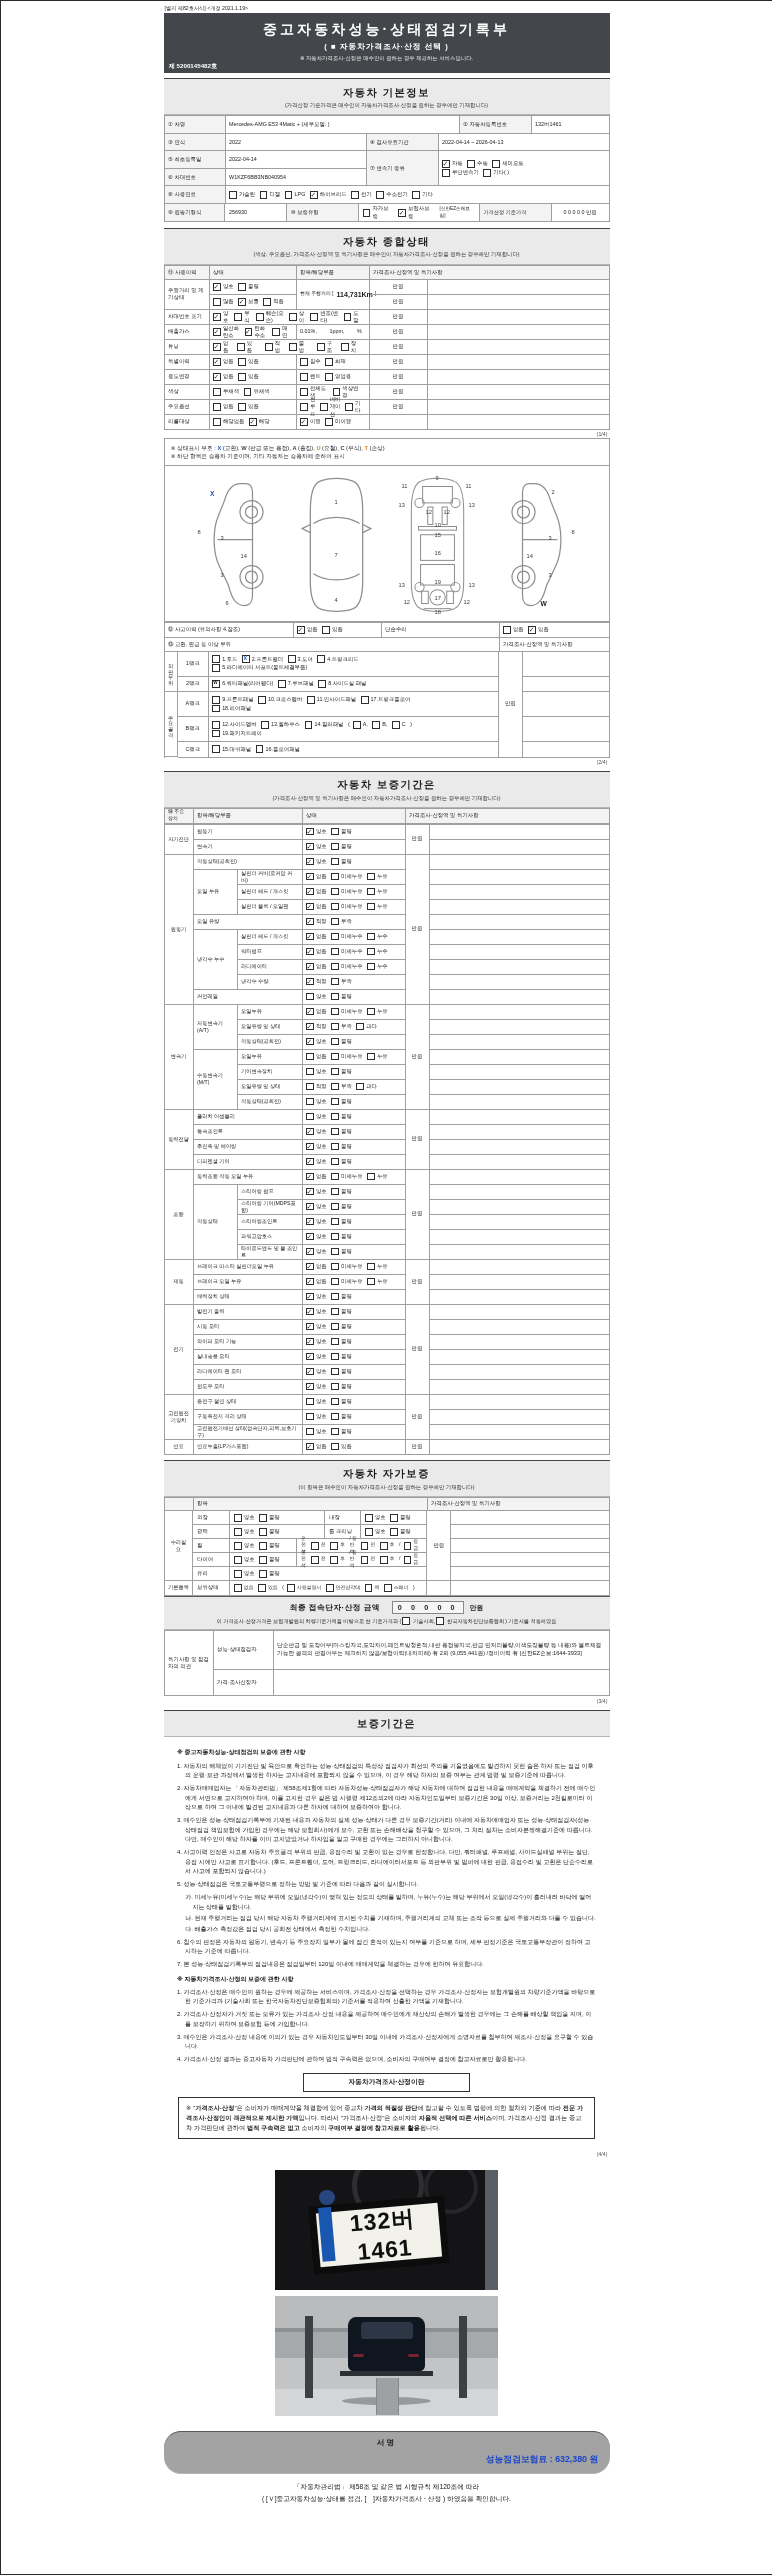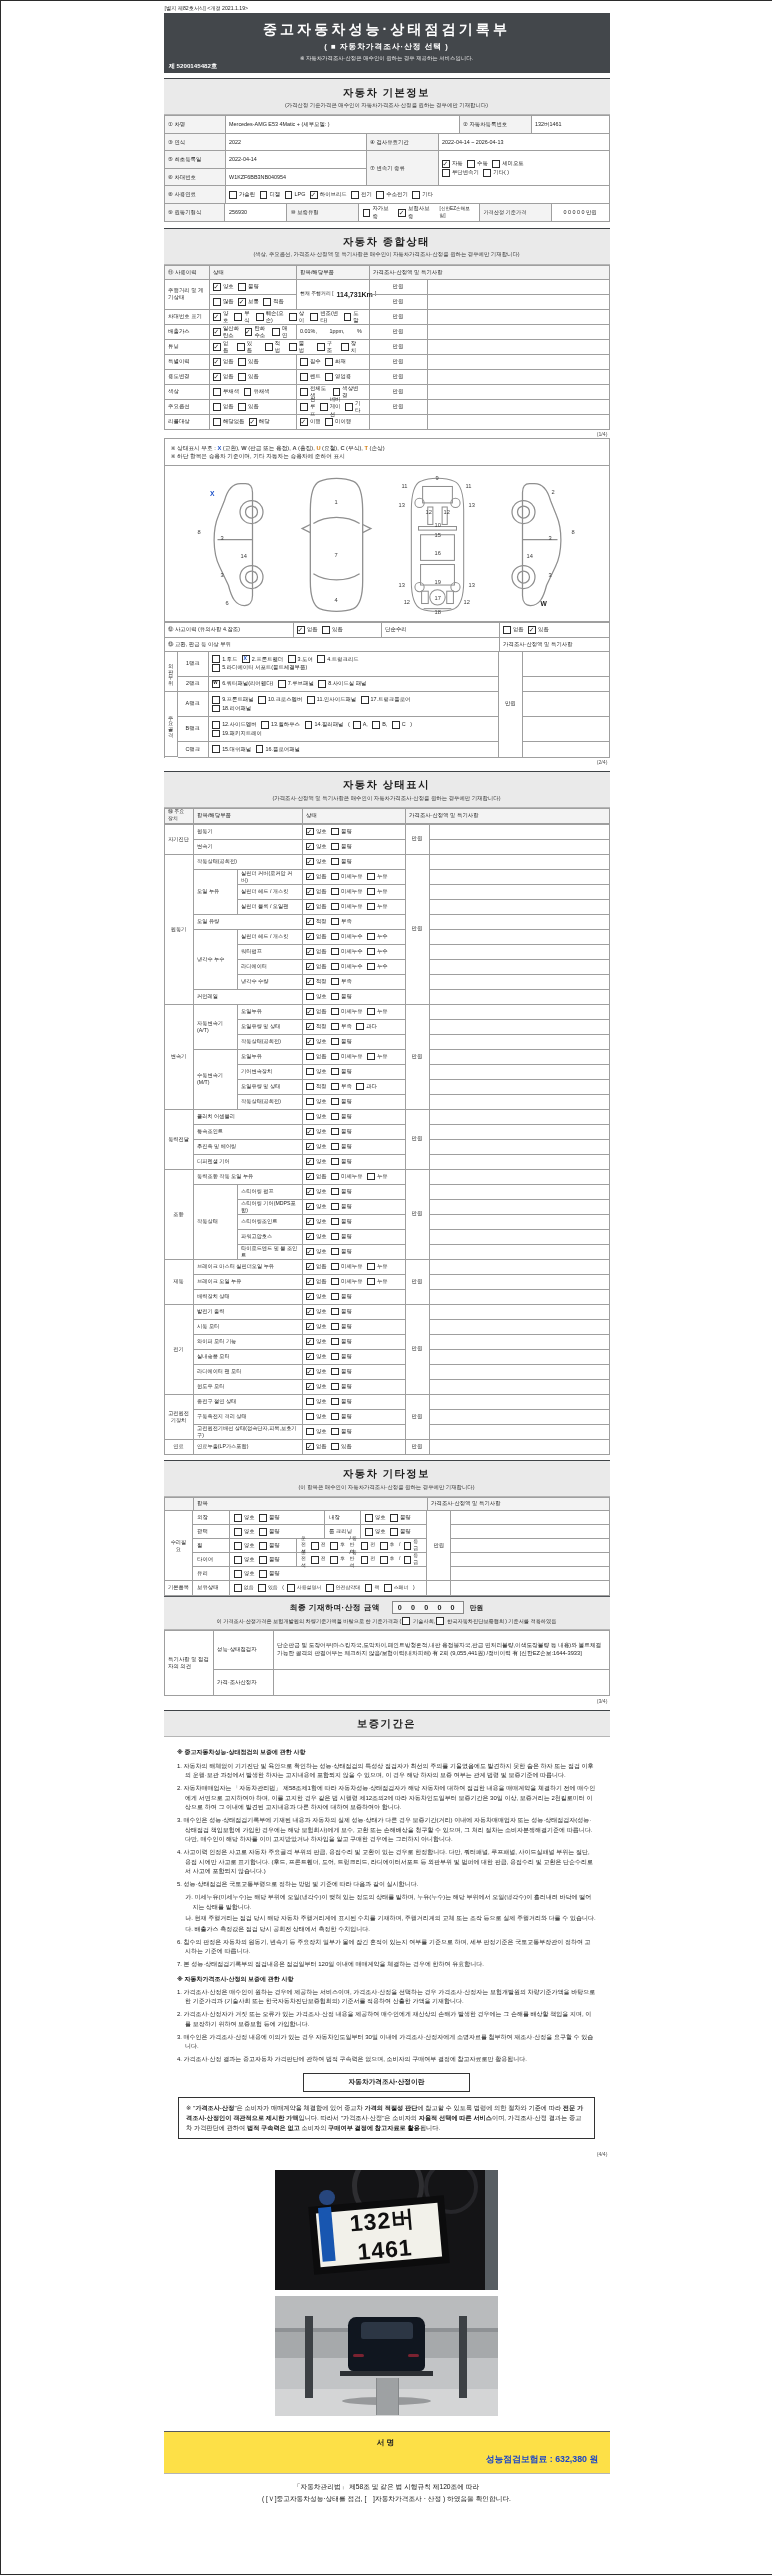--- a/index.html
+++ b/index.html
@@ -81,21 +81,21 @@
   .ph2 .post1,.ph2 .post2{position:absolute;top:20.6px;width:8.2px;height:82px;background:#3c4044;}
   .ph2 .post1{left:30px;} .ph2 .post2{left:184px;}
   .ph2 .car{position:absolute;left:73px;top:21.6px;width:77px;height:54px;background:#10161f;border-radius:8.2px 8.2px 5.2px 5.2px;}
   .ph2 .rw{position:absolute;left:86px;top:26px;width:52px;height:17.5px;background:#2c3644;border-radius:4.1px 4.1px 2.1px 2.1px;}
   .ph2 .tl1,.ph2 .tl2{position:absolute;top:58px;width:11.3px;height:3.6px;background:#7a2230;border-radius:1.5px;}
   .ph2 .tl1{left:78px;} .ph2 .tl2{left:133px;}
   .ph2 .lift{position:absolute;left:65px;top:75px;width:93px;height:5.2px;background:#2c2f33;}
   .ph2 .shadow{position:absolute;left:67px;top:101px;width:89px;height:8.2px;background:#97999b;border-radius:50%;}
   .ph2 .drain{position:absolute;left:101px;top:82px;width:20.6px;height:37px;background:#9ea1a3;border-left:1px solid #85888a;border-right:1px solid #85888a;}
   
-  .signband{background:#fde047;border-top:1px solid #55585c;border-bottom:0.5px solid #b5b5b5;padding:6.2px 11.3px 6.2px;margin-top:7.2px;}
+  .signband{background:#a3a3a3;border-top:1px solid #55585c;border-bottom:0.5px solid #b5b5b5;padding:6.2px 11.3px 6.2px;margin-top:7.2px;border-radius:17px;}
   .signband .st{text-align:center;font-size:7.7px;font-weight:bold;letter-spacing:2.1px;color:#222;}
   .signband .fee{text-align:right;font-size:8.8px;font-weight:bold;color:#1b46c8;margin-top:6.2px;}
   .confirm{text-align:center;font-size:6.7px;line-height:1.8;padding:7.2px 0 2.1px;color:#111;}
 </style>
 </head>
 <body>
 
 <div class="canvas">
   <div class="doc">
 
@@ -805,21 +805,21 @@
               <div class="grow" style="height: 15.5px;">
                 <div class="gcell" style="flex: 1 1 0%;"></div>
               </div>
             </div>
           </div>
         </div>
       </div>
     <div class="pgmark">(2/4)</div>
 
     <div class="band">
-      <div class="bt">자동차 상태표시</div>
+      <div class="bt">자동차 보증기간은</div>
       <div class="bs">(가격조사·산정액 및 특기사항은 매수인이 자동차가격조사·산정을 원하는 경우에만 기재합니다)</div>
     </div>
     <div id="grid-detail-header">
         <div class="grid">
           <div class="grow" style="height: 14.4px;">
             <div class="gcell hd" style="width: 29px; font-size: 4.9px;">⑭ 주요장치</div>
             <div class="gcell hd" style="width: 109px;">항목/해당부품</div>
             <div class="gcell hd" style="width: 103px;">상태</div>
             <div class="gcell hd" style="width: 204px;">가격조사·산정액 및 특기사항</div>
           </div>
@@ -1645,21 +1645,21 @@
             <div class="gcell wrap" style="width: 180px;">
               <div class="grow" style="height: 15px;">
                 <div class="gcell" style="flex: 1 1 0%;"></div>
               </div>
             </div>
           </div>
         </div>
       </div>
 
     <div class="band">
-      <div class="bt">자동차 기타정보</div>
+      <div class="bt">자동차 자가보증</div>
       <div class="bs">(이 항목은 매수인이 자동차가격조사·산정을 원하는 경우에만 기재합니다)</div>
     </div>
     <div id="grid-etc">
         <div class="grid">
           <div class="grow" style="height: 13.4px;">
             <div class="gcell hd" style="width: 29px;"></div>
             <div class="gcell hd" style="width: 234px;">항목</div>
             <div class="gcell hd" style="width: 182px;">가격조사·산정액 및 특기사항</div>
           </div>
           <div class="grow" style="flex: 0 0 auto;">
@@ -1853,21 +1853,21 @@
               </span>
               <span class="ct">)</span>
             </div>
             <div class="gcell" style="width: 24px;"></div>
             <div class="gcell" style="width: 159px;"></div>
           </div>
         </div>
       </div>
 
     <div class="fprice">
-      <span class="fl">최종 기재하며·산정 금액</span>
+      <span class="fl">최종 접속단자·산정 금액</span>
       <span class="fbox digits">0 0 0 0 0</span>
       <span style="font-size:6.7px;font-weight:bold;">만원</span>
       <div class="fn">
         <span>이 가격조사·산정가격은 보험개발원의 차량기준가액을 바탕으로 한 기준가격과 (</span>
         <span class="cb"></span>
         <span>기술사회,</span>
         <span class="cb"></span>
         <span>한국자동차진단보증협회</span>
         <span>) 기준서를 적용하였음</span>
       </div>

